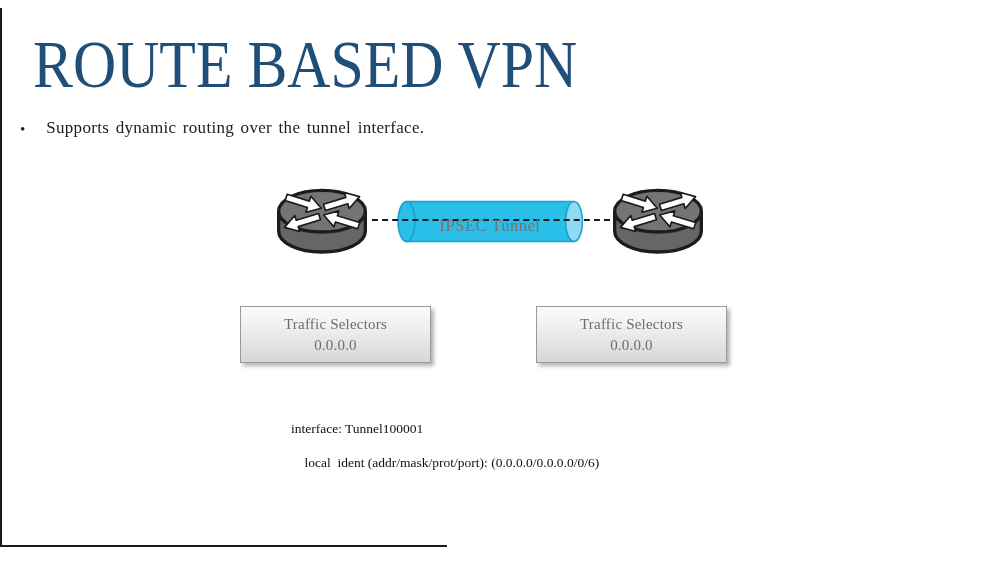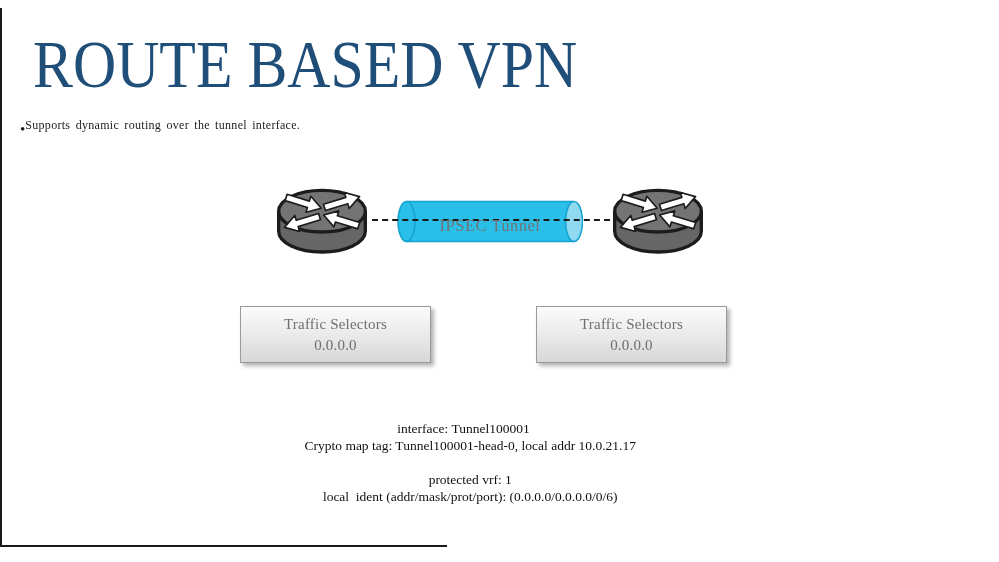--- a/index.html
+++ b/index.html
@@ -14,21 +14,21 @@
   .title{
     position:absolute;left:33px;top:30px;
     font-size:68px;line-height:1.0;color:#1F4E79;
     letter-spacing:0px;white-space:nowrap;
     transform:scaleX(0.88);transform-origin:left top;
     font-weight:400;
   }
   .bullet-row{position:absolute;left:20px;top:118px;display:flex;align-items:flex-start;}
   .bullet-dot{font-size:15px;color:#1a1a1a;margin-top:3px;}
   .bullet-text{
-    font-size:12px;color:#1d1d1d;
+    margin-left:21px;font-size:17px;color:#1d1d1d;
     letter-spacing:0.3px;word-spacing:2px;white-space:nowrap;
   }
 
   .router{position:absolute;width:100px;height:76px;}
   .router.left{left:272px;top:184px;}
   .router.right{left:608px;top:184px;}
 
   .tunnel-svg{position:absolute;left:397px;top:200px;width:186px;height:43px;z-index:1;}
   .dash-line{
     position:absolute;left:372px;top:219px;width:238px;height:0;
@@ -45,21 +45,21 @@
     background:linear-gradient(180deg,#fbfbfb 0%,#ececec 45%,#d7d7d7 100%);
     box-shadow:3px 3px 4px rgba(0,0,0,0.30);
     display:flex;flex-direction:column;align-items:center;justify-content:center;
     color:#6e6e6e;font-size:15px;line-height:1.35;letter-spacing:0.2px;
   }
   .selector-box.left{left:240px;}
   .selector-box.right{left:536px;}
 
   .console{
     position:absolute;left:291px;top:420px;
-    font-size:13.5px;line-height:17px;color:#111111;text-align:center;
+    font-size:13.5px;line-height:17px;color:#111111;
   }
   .console .line{white-space:pre;min-height:17px;}
 </style>
 </head>
 <body>
 
 <div class="slide">
 
   <div class="edge-left"></div>
   <div class="edge-bottom"></div>
@@ -108,19 +108,17 @@
     <div>Traffic Selectors</div>
     <div>0.0.0.0</div>
   </div>
   <div class="selector-box right">
     <div>Traffic Selectors</div>
     <div>0.0.0.0</div>
   </div>
 
   <div class="console">
     <div class="line">interface: Tunnel100001</div>
-    <div class="line">    Crypto map tag: Tunnel100001-head-0, local addr 10.0.21.17</div>
     <div class="line"></div>
-    <div class="line">    protected vrf: 1</div>
     <div class="line">    local  ident (addr/mask/prot/port): (0.0.0.0/0.0.0.0/0/6)</div>
   </div>
 
 </div>
 
 </body></html>

